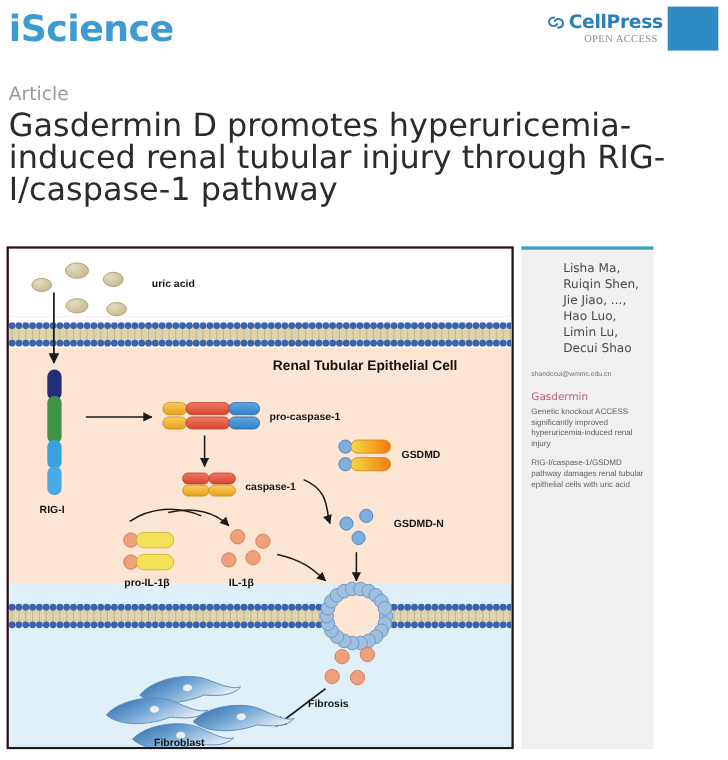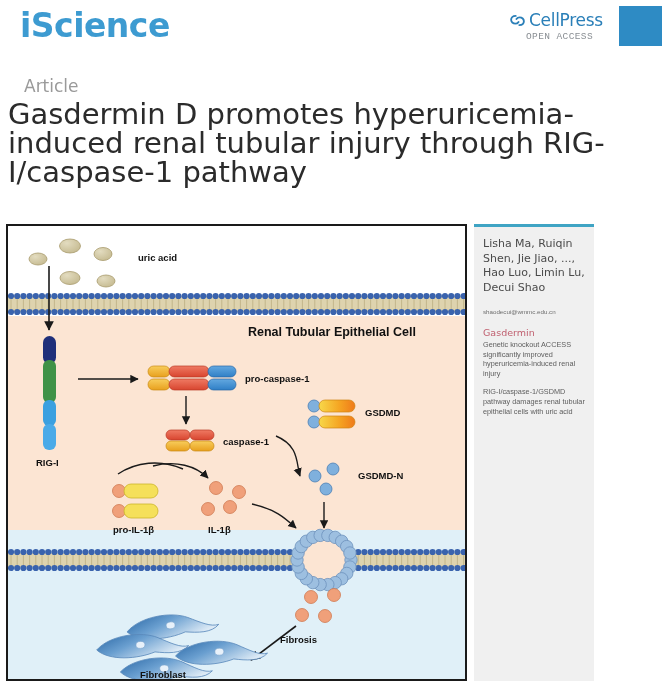--- a/index.html
+++ b/index.html
@@ -5,44 +5,44 @@
   * { box-sizing: border-box; margin: 0; padding: 0; }
   html, body {
     width: 662px; height: 691px;
     background: #ffffff;
     font-family: "Liberation Sans", sans-serif;
     overflow: hidden;
   }
   .page { position: relative; width: 662px; height: 691px; background: #fff; }
 
   
-  .header { position: absolute; left: 12px; top: 0; width: 628px; height: 62px; }
+  .header { position: absolute; left: 0; top: 0; width: 628px; height: 62px; }
   .journal-logo {
     position: absolute; left: 8px; top: 6px;
     font-family: "DejaVu Sans", sans-serif;
     font-size: 33px; font-weight: bold; letter-spacing: -0.5px;
     color: #3d9bd1;
   }
   .cellpress-block { position: absolute; left: 497px; top: 10px; width: 102px; height: 40px; }
   .cp-row { display: flex; align-items: center; gap: 3px; }
   .cp-icon { width: 17px; height: 17px; flex: 0 0 17px; }
   .cp-name {
     font-family: "DejaVu Sans", sans-serif;
-    font-size: 17px; font-weight: normal; color: #2a7fb8; letter-spacing: -0.3px; text-align: center;
+    font-size: 17px; font-weight: bold; color: #2a7fb8; letter-spacing: -0.3px; text-align: center;
   }
   .cp-oa {
-    font-family: Liberation Mono, monospace;
+    font-family: Liberation Serif, serif;
     font-size: 9.5px; color: #8a8f94; letter-spacing: 0.4px;
-    text-align: center; margin-top: 1px; padding-right: 1px;
+    text-align: right; margin-top: 1px; padding-right: 1px;
   }
   .blue-square { position: absolute; left: 607px; top: 6px; width: 46px; height: 40px; background: #2e8bc4; }
 
   
   .article-kicker {
-    position: absolute; left: 24px; top: 76px;
+    position: absolute; left: 8px; top: 76px;
     font-family: "DejaVu Sans", sans-serif;
     font-size: 17px; color: #9a9a9a; font-weight: normal;
   }
   .article-title {
     position: absolute; left: 8px; top: 100px; width: 600px;
     font-family: "DejaVu Sans", sans-serif;
     font-size: 29px; line-height: 29px; color: #2b2b2b; font-weight: normal;
   }
 
   
@@ -59,20 +59,21 @@
     position: absolute; left: 474px; top: 224px;
     width: 120px; height: 457px;
     background: #f0f0f0;
     border-top: 3px solid #3fa4c4;
     padding: 10px 9px 0 9px;
   }
   .authors {
     font-family: "DejaVu Sans", sans-serif;
     font-size: 11px; line-height: 14.5px; color: #4a4a4a;
     margin-bottom: 12px;
+    margin-left: 29px;
   }
   .corr-email {
     font-family: "Liberation Sans", sans-serif;
     font-size: 6.2px; color: #6d6d6d; line-height: 9px;
     margin-bottom: 11px; word-break: break-all;
   }
   .highlights-label {
     font-family: "DejaVu Sans", sans-serif;
     font-size: 9.5px; color: #c06070; margin-bottom: 2px;
   }

